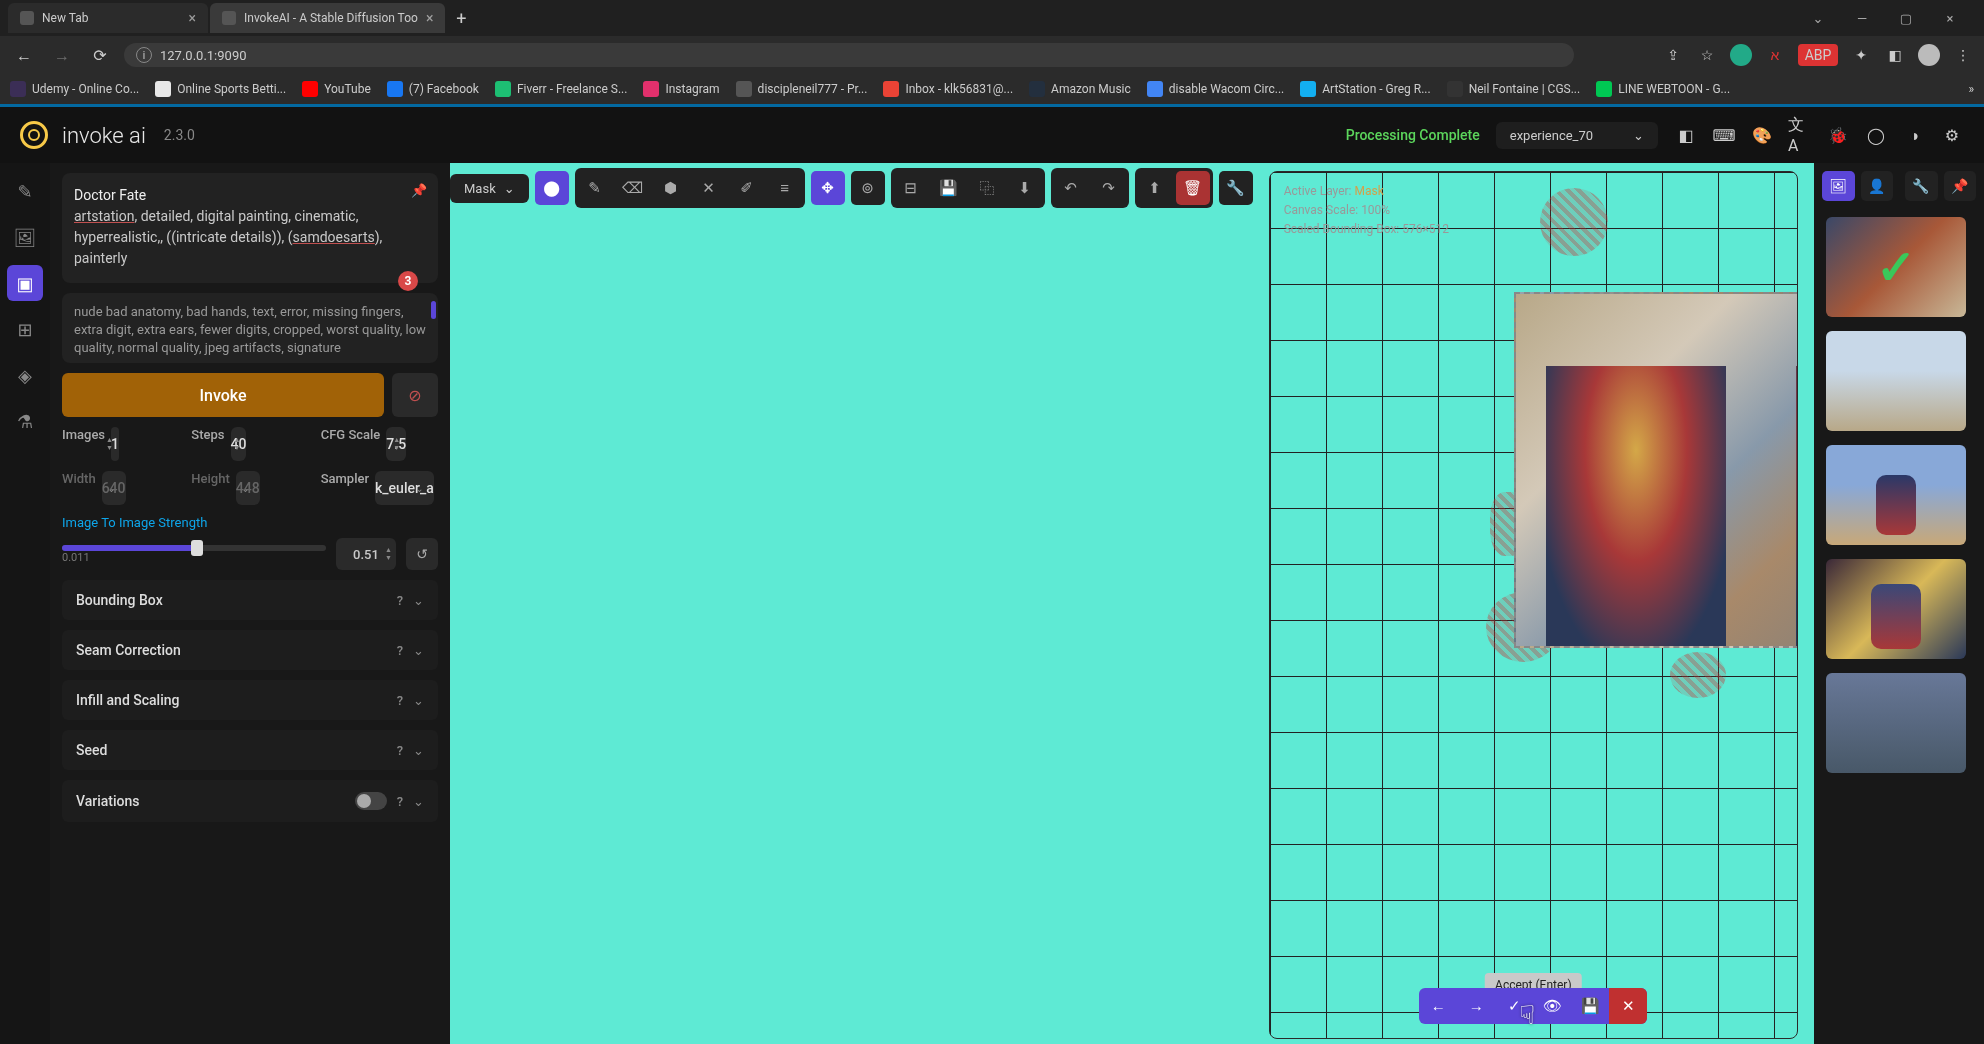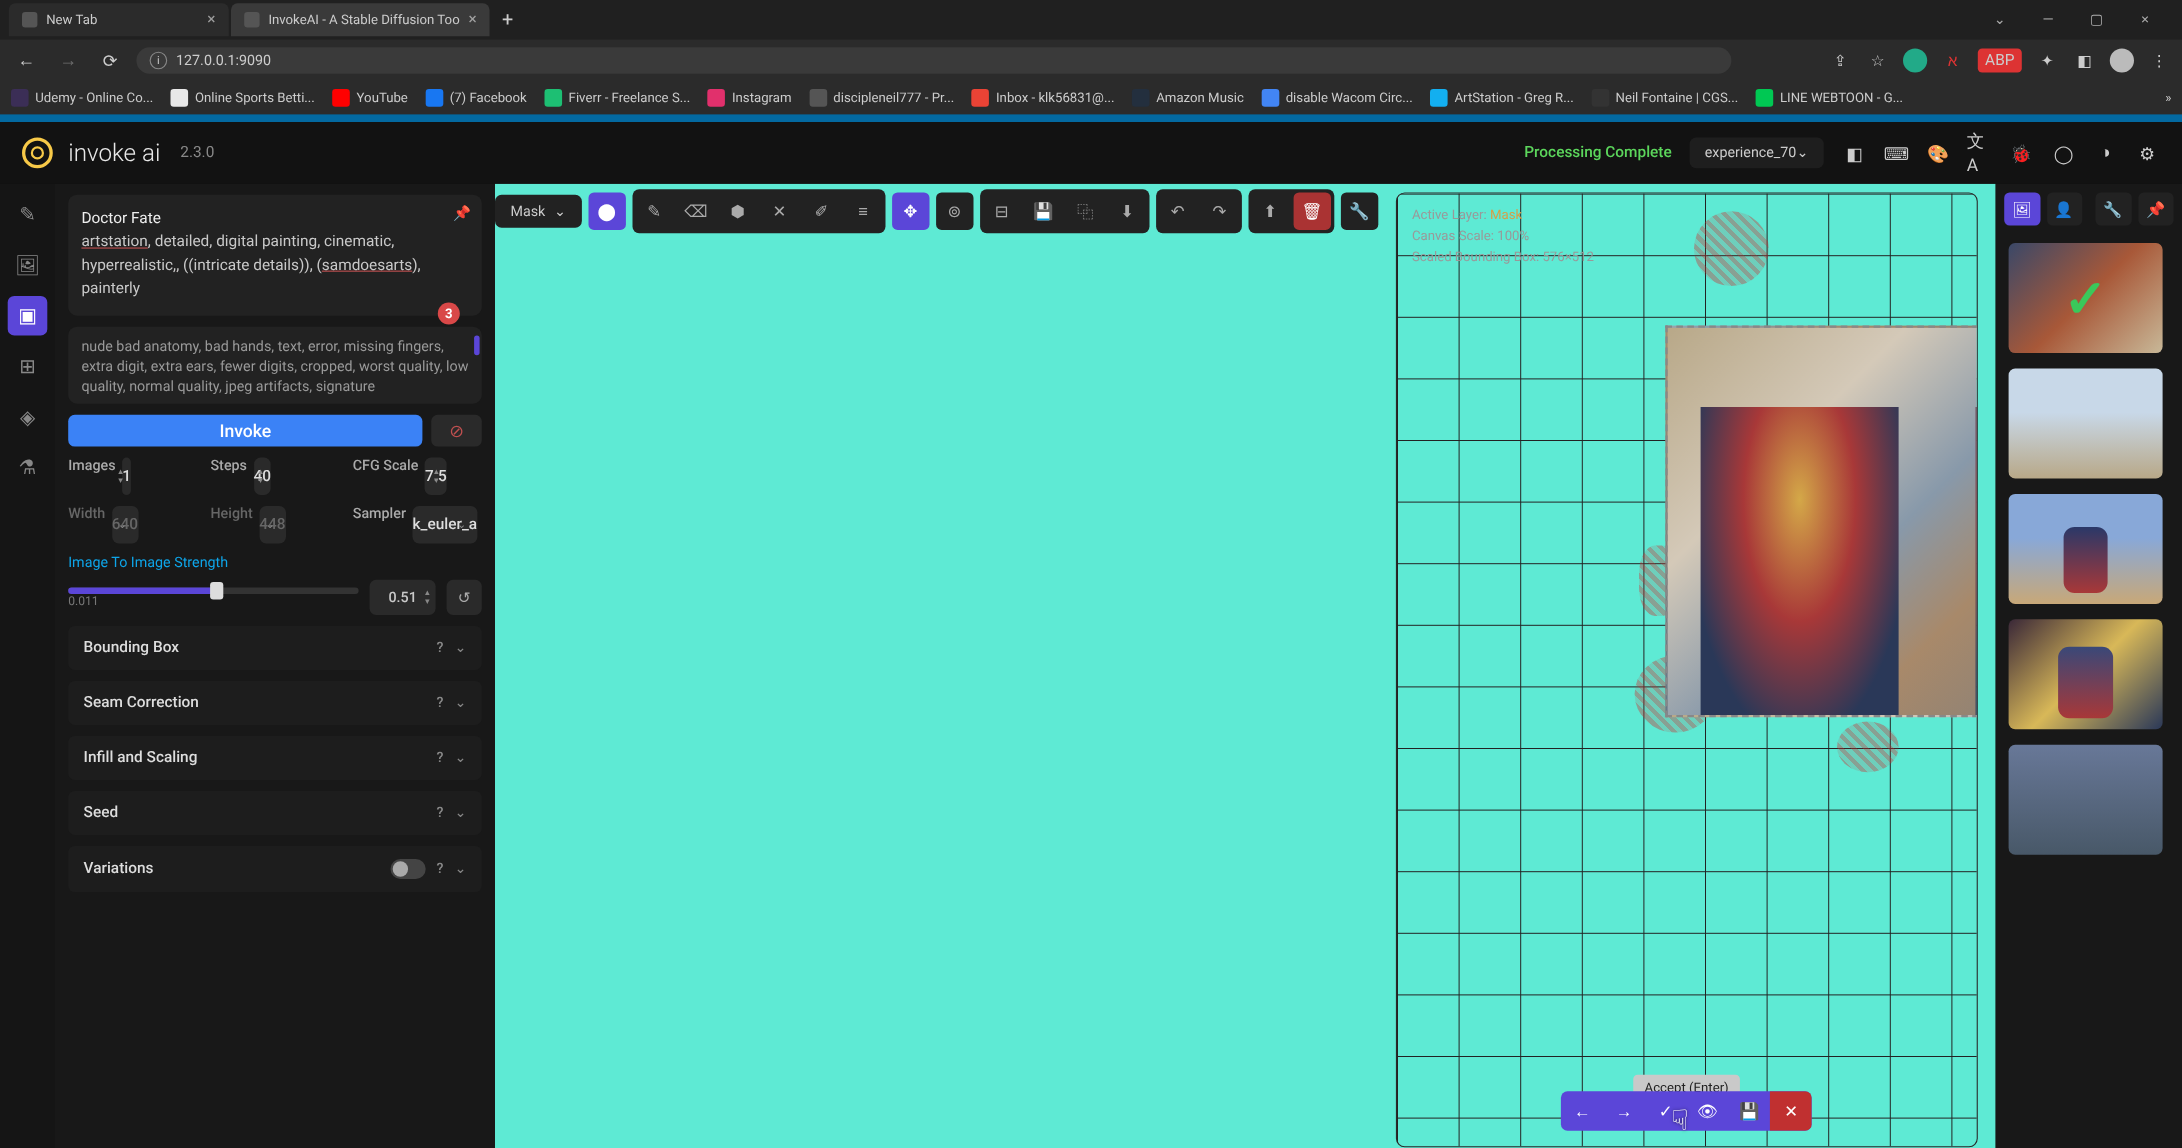--- a/index.html
+++ b/index.html
@@ -1,17 +1,17 @@
 <!DOCTYPE html>
 <html><head>
 <meta charset="utf-8">
 <style>
 *{margin:0;padding:0;box-sizing:border-box;font-family:-apple-system,BlinkMacSystemFont,"Segoe UI",Roboto,sans-serif}
 body{background:#0d0d0d;color:#c9c9c9;overflow:hidden;width:1984px;height:1044px}
-.browser-chrome{background:#2b2b2b;border-bottom:7px solid #0369a1}
+.browser-chrome{background:#2b2b2b;border-bottom:3px solid #0369a1}
 .tab-bar{display:flex;align-items:center;height:36px;background:#202020;padding:0 8px;gap:2px}
 .tab{display:flex;align-items:center;gap:8px;padding:0 12px;height:30px;background:#2b2b2b;border-radius:6px 6px 0 0;font-size:12px;color:#ccc;min-width:200px;position:relative}
 .tab.active{background:#3a3a3a}
 .tab .tab-icon{width:14px;height:14px;border-radius:3px;background:#555}
 .tab .close{margin-left:auto;opacity:.7;font-size:14px}
 .new-tab{width:28px;height:28px;display:flex;align-items:center;justify-content:center;color:#ccc;font-size:18px;border-radius:4px}
 .win-controls{margin-left:auto;display:flex;gap:8px;padding-right:8px}
 .win-controls span{width:36px;height:28px;display:flex;align-items:center;justify-content:center;color:#aaa;font-size:13px}
 .addr-bar{display:flex;align-items:center;height:38px;padding:0 10px;gap:10px}
 .nav-btn{width:28px;height:28px;display:flex;align-items:center;justify-content:center;color:#ccc;font-size:16px;border-radius:50%}
@@ -26,37 +26,37 @@
 .bookmark{display:flex;align-items:center;gap:6px;white-space:nowrap}
 .bm-icon{width:16px;height:16px;border-radius:3px;flex-shrink:0}
 .app{display:flex;flex-direction:column;height:940px;background:#121212}
 .app-header{display:flex;align-items:center;height:56px;padding:0 20px;gap:14px}
 .logo{width:28px;height:28px;border:3px solid #f7c948;border-radius:50%;position:relative}
 .logo::after{content:"";position:absolute;inset:5px;border:2px solid #f7c948;border-radius:50%}
 .app-title{font-size:22px;font-weight:300;color:#e8e8e8}
 .app-ver{font-size:14px;color:#888;margin-left:4px}
 .header-right{margin-left:auto;display:flex;align-items:center;gap:16px}
 .status{color:#5cd65c;font-size:14px;font-weight:500}
-.model-drop{background:#1e1e1e;padding:6px 14px;border-radius:6px;font-size:13px;color:#ccc;display:flex;align-items:center;}
+.model-drop{background:#1e1e1e;padding:6px 14px;border-radius:6px;font-size:13px;color:#ccc;display:flex;align-items:center;gap:40px}
 .header-icons{display:flex;gap:14px}
 .header-icons span{width:24px;height:24px;display:flex;align-items:center;justify-content:center;color:#ccc;font-size:16px}
 .app-body{display:flex;flex:1;overflow:hidden}
 .rail{width:50px;background:#151515;display:flex;flex-direction:column;align-items:center;padding-top:10px;gap:10px}
 .rail-btn{width:36px;height:36px;display:flex;align-items:center;justify-content:center;border-radius:6px;color:#888;font-size:18px}
 .rail-btn.active{background:#5b46d8;color:#fff}
 .sidebar{width:400px;background:#181818;padding:10px 12px;display:flex;flex-direction:column;gap:10px;overflow-y:auto}
 .prompt-box{background:#222;border-radius:8px;padding:12px;font-size:14px;line-height:1.5;position:relative;min-height:110px}
 .prompt-box .pin{position:absolute;top:8px;right:10px;color:#888;font-size:13px}
 .prompt-box .underline{text-decoration:underline;text-decoration-color:#c05050}
 .prompt-box .title{color:#eee}
 .badge{position:absolute;bottom:-8px;right:20px;background:#d94848;color:#fff;width:20px;height:20px;border-radius:50%;display:flex;align-items:center;justify-content:center;font-size:12px;font-weight:bold}
 .neg-box{background:#222;border-radius:8px;padding:10px 12px;font-size:13px;color:#999;line-height:1.4;max-height:70px;overflow:hidden;position:relative}
 .neg-scroll{position:absolute;right:2px;top:8px;width:5px;height:18px;background:#5b46d8;border-radius:3px}
 .invoke-row{display:flex;gap:8px}
-.invoke-btn{flex:1;background:#3b82f6;color:#fff;border:none;height:29px;border-radius:6px;font-size:16px;font-weight:500}
+.invoke-btn{flex:1;background:#a16207;color:#fff;border:none;height:44px;border-radius:6px;font-size:16px;font-weight:500}
 .cancel-btn{width:46px;background:#2a2a2a;border:none;border-radius:6px;display:flex;align-items:center;justify-content:center;color:#c05050;font-size:16px}
 .controls-row{display:flex;gap:12px}
 .ctrl{flex:1;display:flex;flex-direction:row;gap:6px}
 .ctrl label{font-size:13px;color:#aaa;font-weight:500}
 .ctrl .input{background:#2a2a2a;border-radius:6px;height:34px;display:flex;align-items:center;justify-content:center;font-size:14px;color:#ddd;position:relative;font-weight:500}
 .ctrl .input .step{position:absolute;right:6px;display:flex;flex-direction:column;font-size:7px;color:#888;gap:1px}
 .ctrl .input .chev{position:absolute;right:10px;font-size:10px;color:#888}
 .ctrl.disabled label{color:#666}
 .ctrl.disabled .input{color:#666}
 .strength{display:flex;flex-direction:column;gap:8px}

